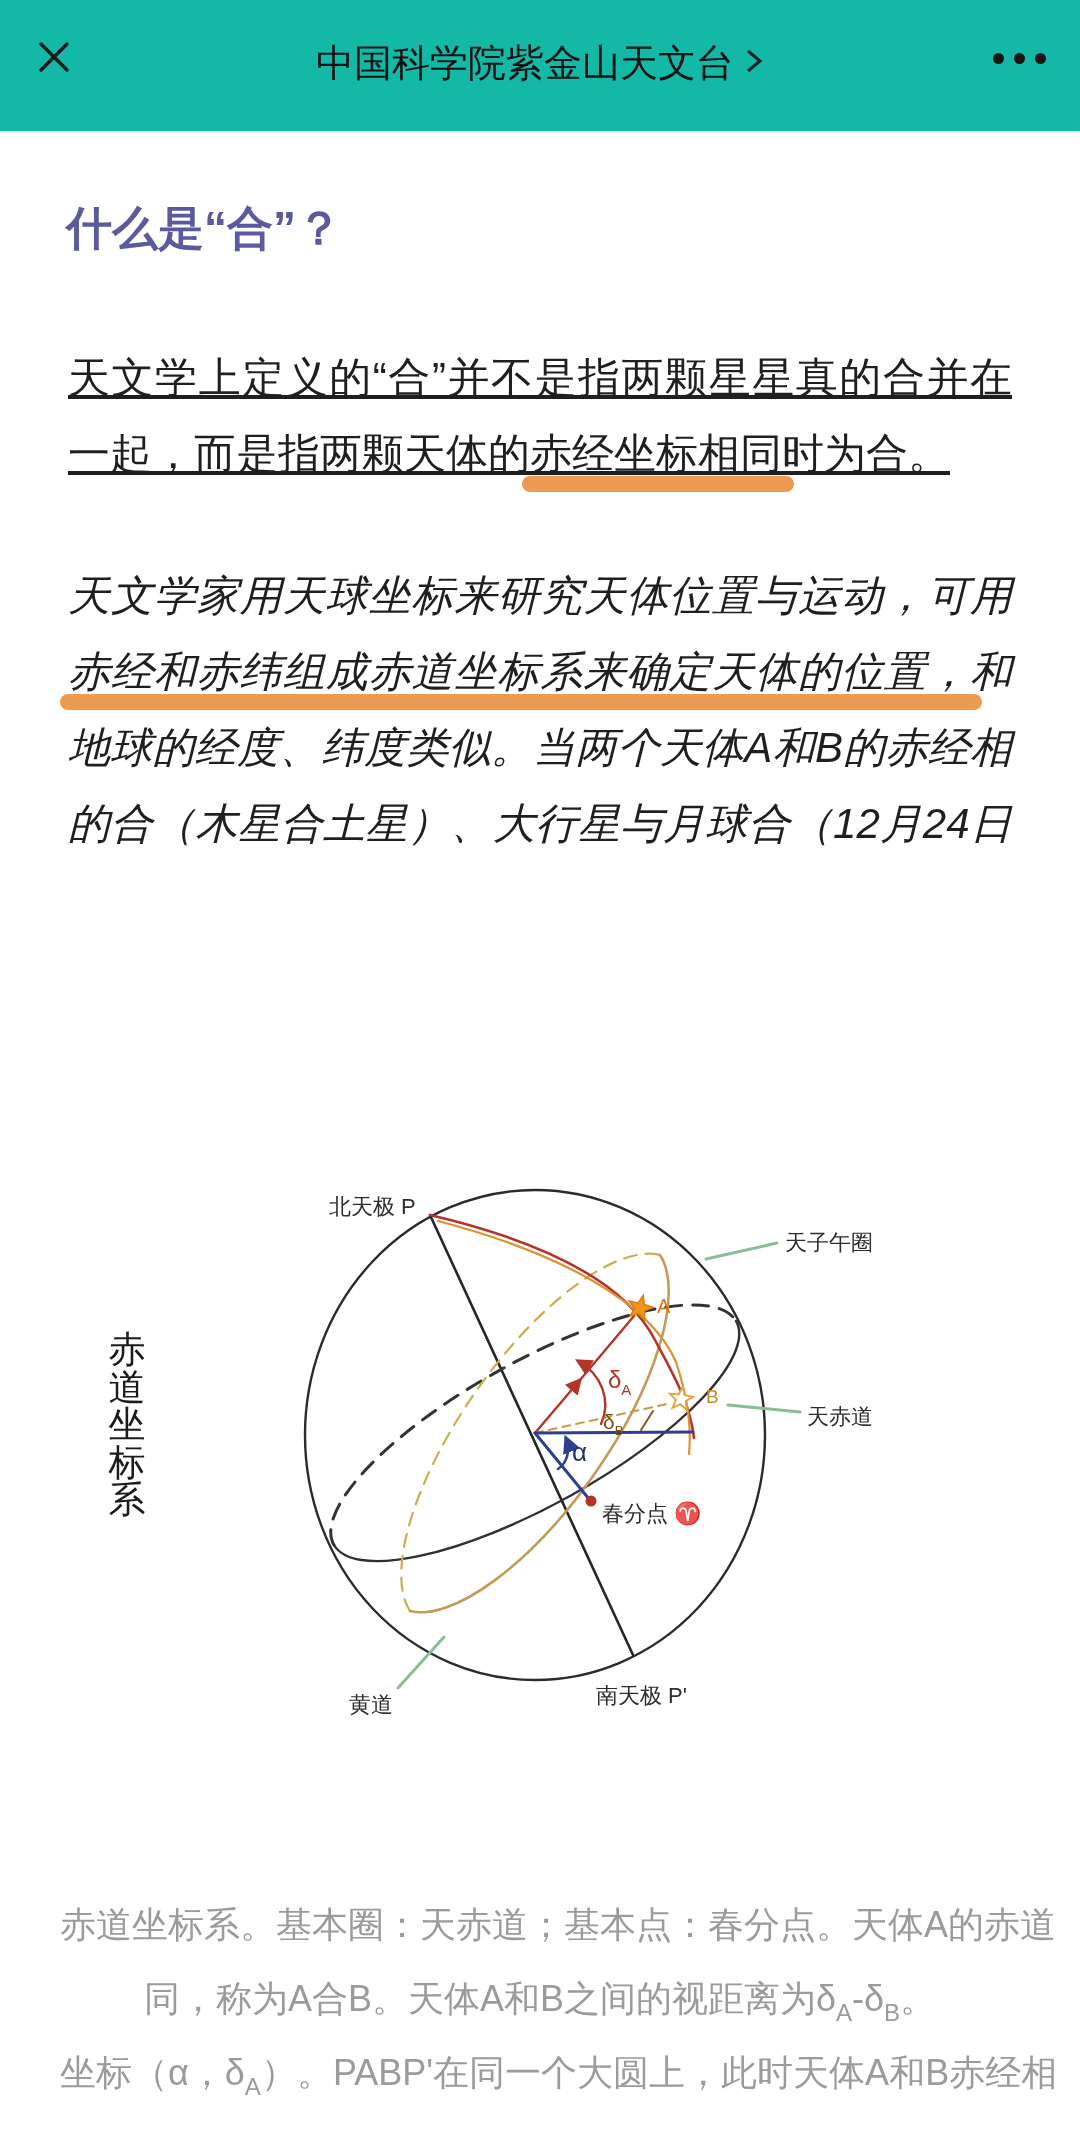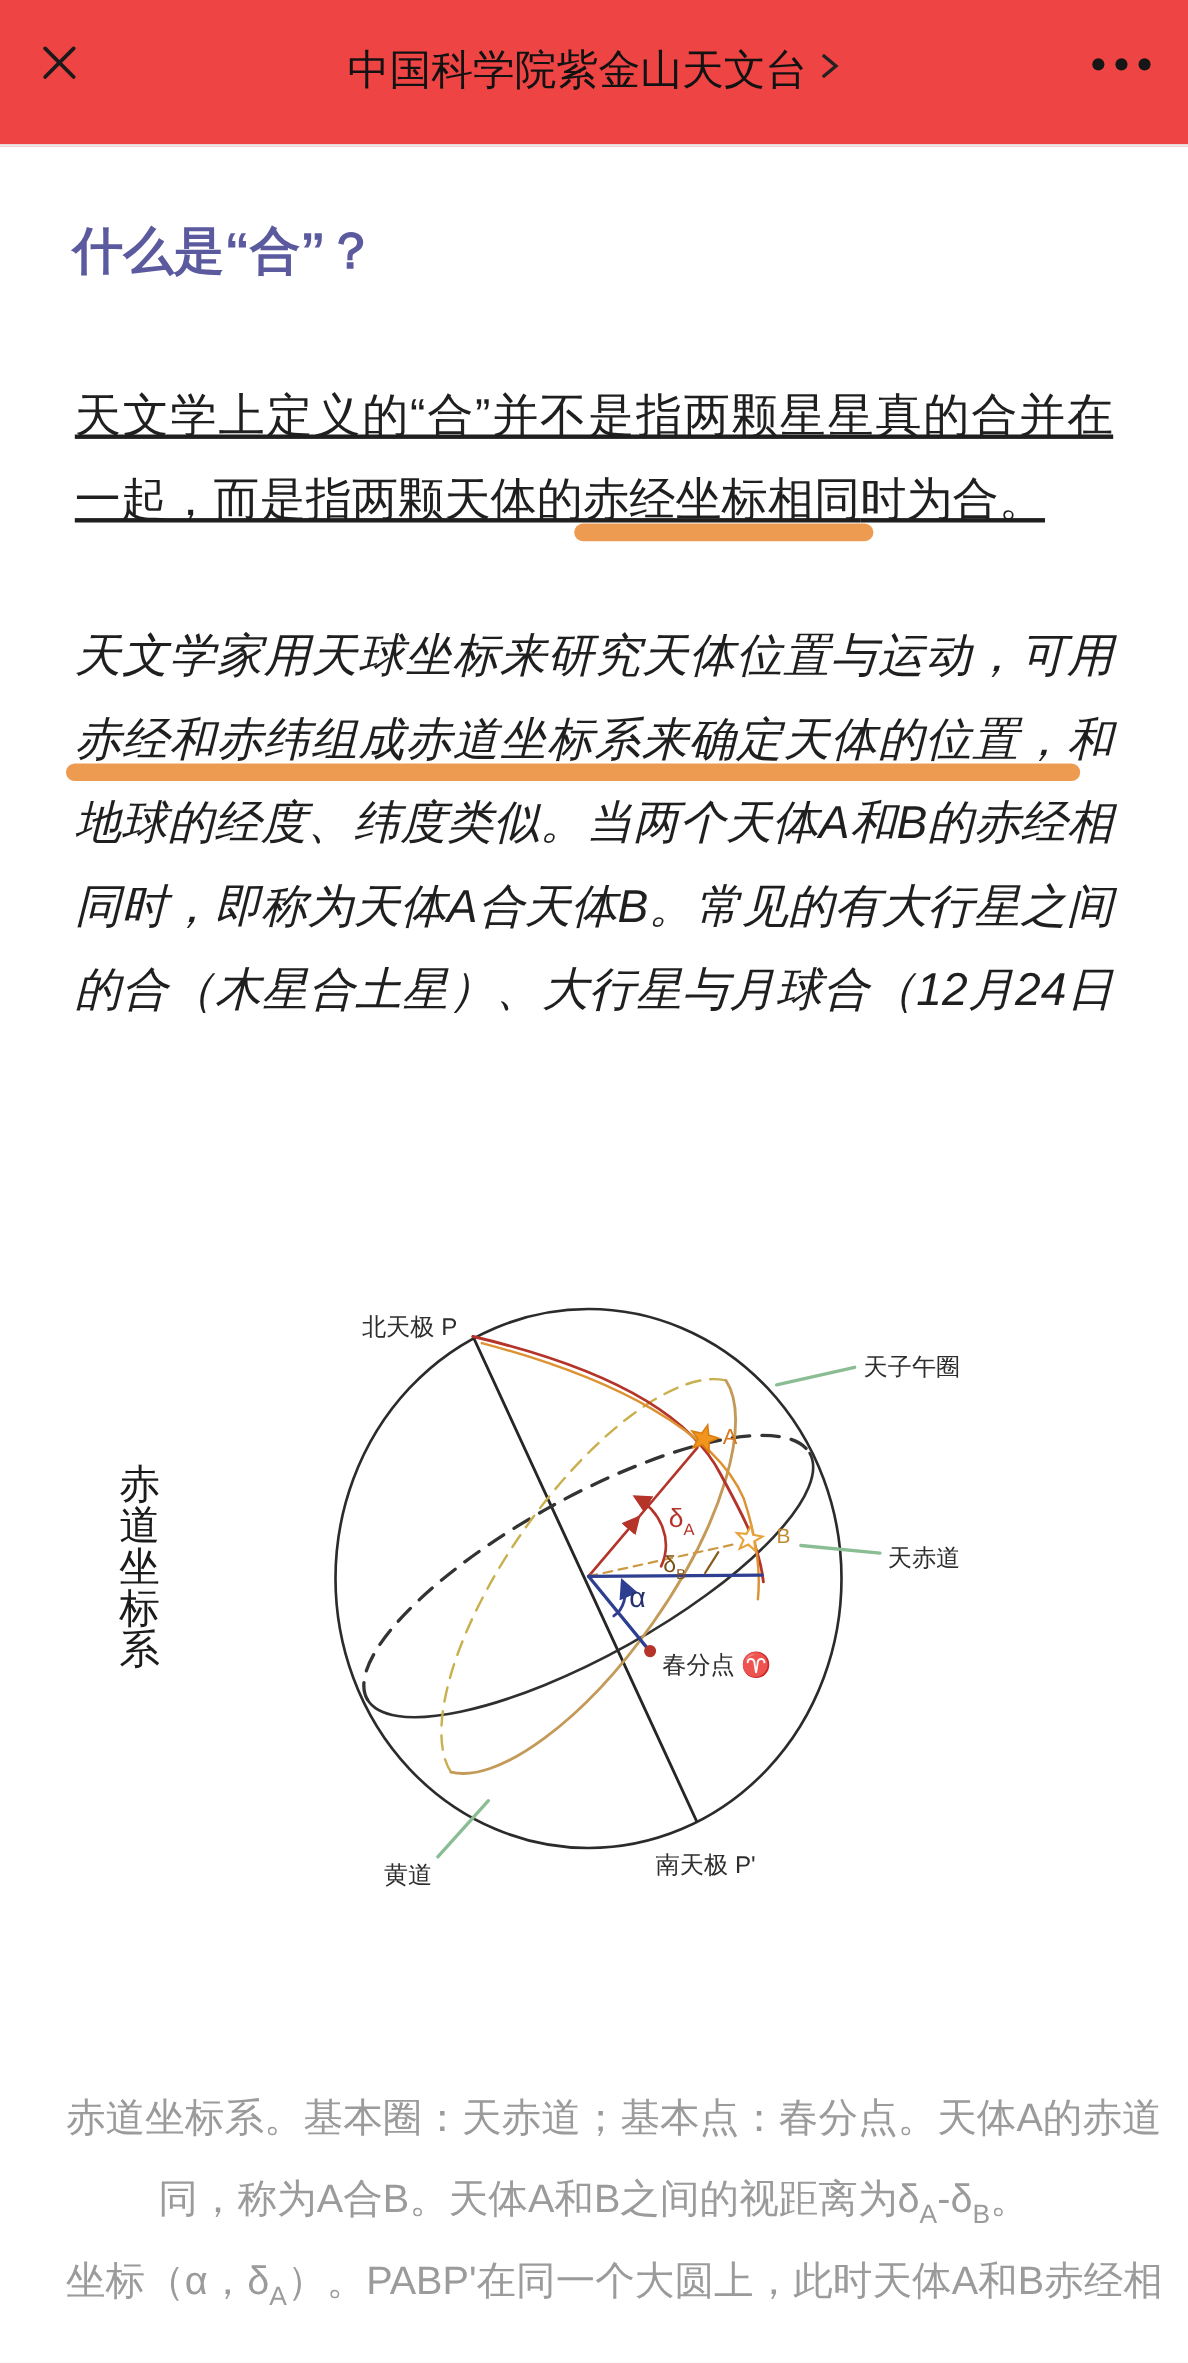--- a/index.html
+++ b/index.html
@@ -16,21 +16,21 @@
     --caption-gray:#9B9B9B;
   }
   html,body{margin:0;padding:0;background:#f2f2f2;}
   .page{
     position:relative;width:1080px;height:2148px;margin:0 auto;background:#ffffff;
     overflow:hidden;font-family:"Liberation Sans", sans-serif;color:var(--body-text);
   }
   
   .appbar{
     position:absolute;top:0;left:0;right:0;height:133px;
-    border-bottom:2px solid #e9e9e9;background:#ef4444;
+    border-bottom:2px solid #e9e9e9;background:#14b8a6;
     display:flex;align-items:center;justify-content:space-between;
     padding:0 34px 14px 34px;box-sizing:border-box;
   }
   .iconbtn{background:none;border:none;padding:0;margin:0;cursor:pointer;display:flex;align-items:center;}
   .appbar-title{
     position:absolute;left:50%;top:38px;transform:translateX(-50%);
     display:flex;align-items:center;gap:10px;white-space:nowrap;
     font-size:38px;font-weight:500;color:#121212;
   }
   .dots{display:flex;align-items:center;}
@@ -108,21 +108,20 @@
   <h1 class="heading">什么是“合”？</h1>
 
   <div class="para" id="p1">
       <div class="tline"><span>天文学上定义的“合”并不是指两颗星星真的合并在</span></div>
       <div class="tline tlast"><span>一起，而是指两颗天体的</span><span class="hl">赤经坐标相同</span><span>时为合。</span></div>
     </div>
   <div class="para" id="p2">
       <div class="tline"><span>天文学家用天球坐标来研究天体位置与运动，可用</span></div>
       <div class="tline"><span class="hl">赤经和赤纬组成赤道坐标系来确定天体的位置，</span><span>和</span></div>
       <div class="tline"><span>地球的经度、纬度类似。当两个天体A和B的赤经相</span></div>
-      <div class="tline"><span>同时，即称为天体A合天体B。常见的有大行星之间</span></div>
       <div class="tline"><span>的合（木星合土星）、大行星与月球合（12月24日</span></div>
     </div>
 
   <figure class="diagram">
     <svg viewBox="0 1060 1080 780">
       <defs>
         <marker id="mRed" viewBox="0 0 10 10" refX="8" refY="5" markerWidth="7" markerHeight="7" orient="auto-start-reverse">
           <path d="M0,0 L10,5 L0,10 z" style="fill:var(--arc-red)"></path>
         </marker>
         <marker id="mBlue" viewBox="0 0 10 10" refX="8" refY="5" markerWidth="7" markerHeight="7" orient="auto-start-reverse">

